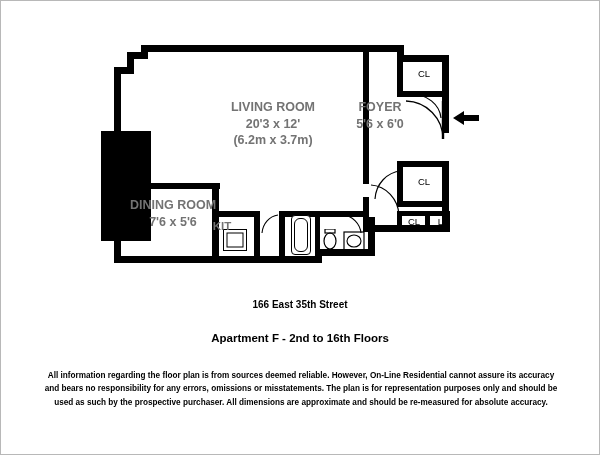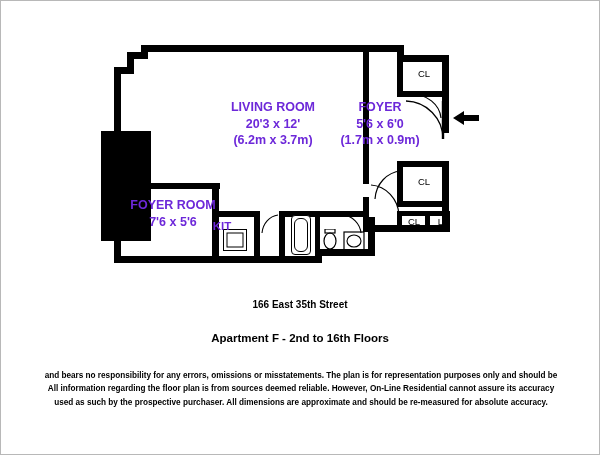--- a/index.html
+++ b/index.html
@@ -22,21 +22,21 @@
     background: #000000;
   }
   .thin {
     position: absolute;
     background: #000000;
   }
   .room-label {
     position: absolute;
     text-align: center;
     font-weight: bold;
-    color: #6d28d9;
+    color: #737373;
     line-height: 1.32;
     white-space: nowrap;
   }
   .room-label .ln {
     display: block;
   }
   .rl-big { font-size: 12.5px; }
   .rl-mid { font-size: 11.5px; }
   .closet {
     position: absolute;
@@ -192,25 +192,24 @@
 
   <div class="room-label rl-big" style="left:192px; top:98px; width:160px;">
     <span class="ln">LIVING ROOM</span>
     <span class="ln">20'3 x 12'</span>
     <span class="ln">(6.2m x 3.7m)</span>
   </div>
 
   <div class="room-label rl-big" style="left:316px; top:98px; width:126px;">
     <span class="ln">FOYER</span>
     <span class="ln">5'6 x 6'0</span>
-    <span class="ln">(1.7m x 0.9m)</span>
   </div>
 
   <div class="room-label rl-big" style="left:92px; top:196px; width:160px;">
-    <span class="ln">FOYER ROOM</span>
+    <span class="ln">DINING ROOM</span>
     <span class="ln">7'6 x 5'6</span>
   </div>
 
   <div class="room-label rl-mid" style="left:199px; top:218px; width:44px;">
     <span class="ln">KIT</span>
   </div>
 
   <div class="closet" style="left:404px; top:67px; width:38px;">
     <span>CL</span>
   </div>
@@ -221,18 +220,18 @@
     <span>CL</span>
   </div>
   <div class="closet" style="left:427px; top:215px; width:22px;text-align:right;">
     <span>LC</span>
   </div>
 
   <div class="caption" id="addr" style="top:298px;">166 East 35th Street</div>
   <div class="caption" id="apt" style="top:331px;">Apartment F - 2nd to 16th Floors</div>
 
   <div id="disclaimer" style="top:368px;">
+    <div>All information regarding the floor plan is from sources deemed reliable.  However, On-Line Residential cannot assure its accuracy</div>
     <div>and bears no responsibility for any errors, omissions or misstatements.  The plan is for representation purposes only and should be</div>
-    <div>All information regarding the floor plan is from sources deemed reliable.  However, On-Line Residential cannot assure its accuracy</div>
     <div>used as such by the prospective purchaser.  All dimensions are approximate and should be re-measured for absolute accuracy.</div>
   </div>
 
 </div>
 
 </body></html>

